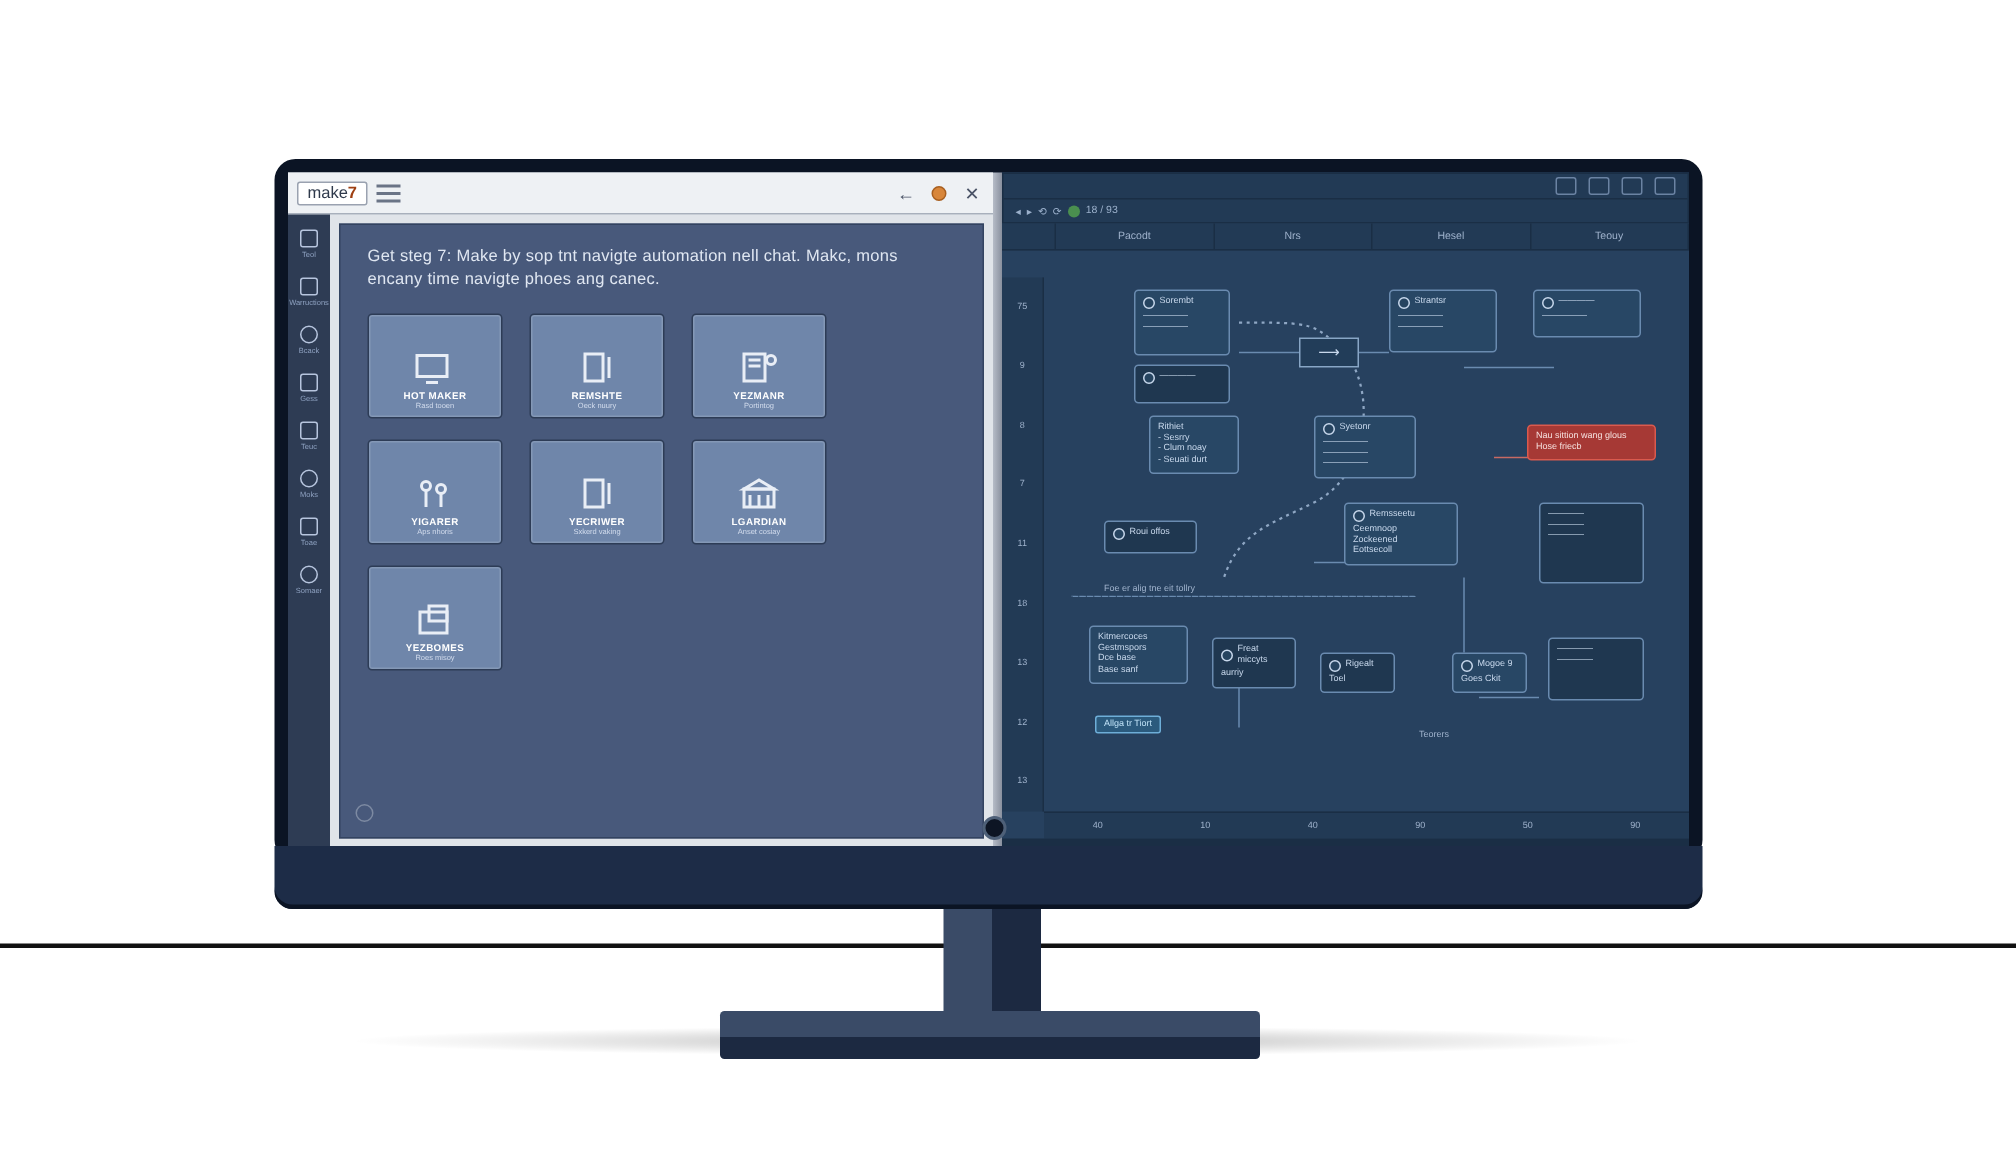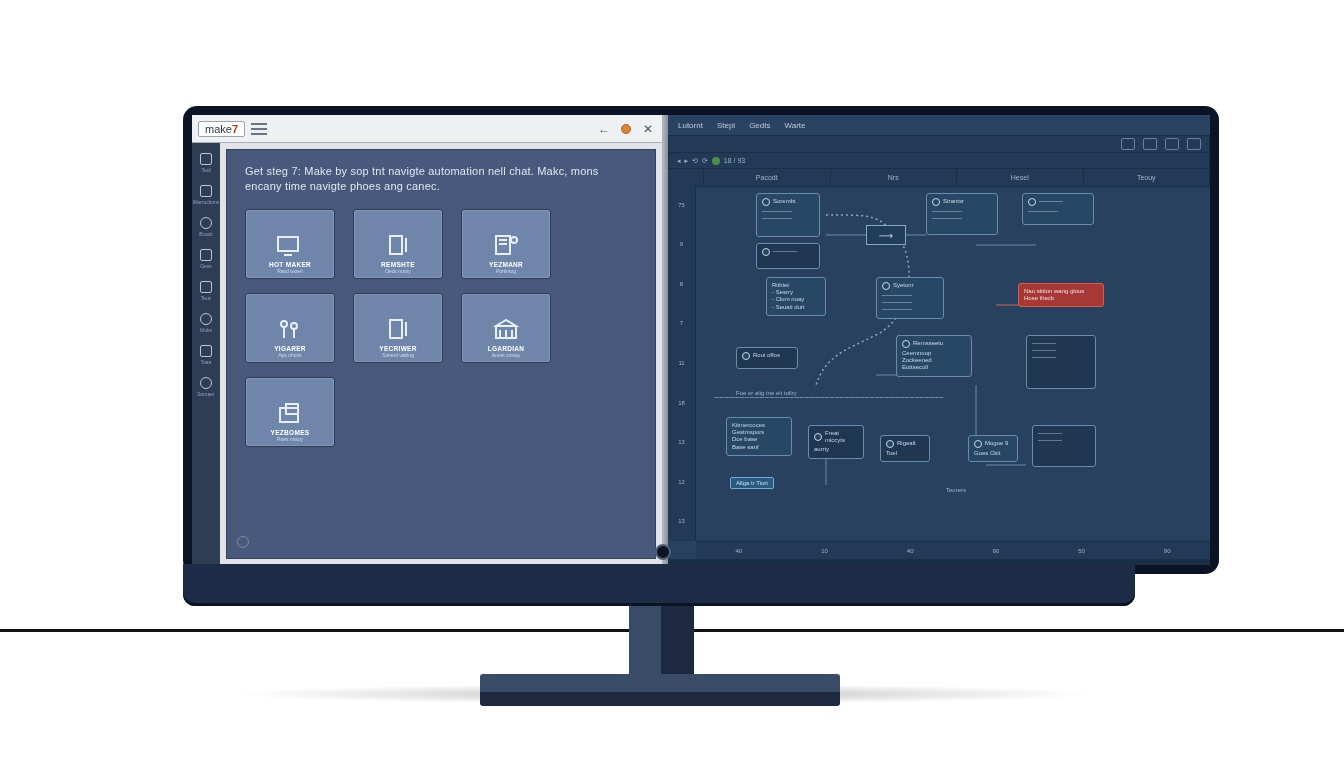--- a/index.html
+++ b/index.html
@@ -1,20 +1,20 @@
 <!DOCTYPE html>
 <html><head>
 <meta charset="utf-8">
 <style>
   * { box-sizing: border-box; margin: 0; padding: 0; }
   html, body { width: 1344px; height: 768px; background: #ffffff; font-family: -apple-system, "Segoe UI", sans-serif; overflow: hidden; }
   .ground { position: absolute; top: 629px; left: 0; width: 1344px; height: 3px; background: #111; }
   .shadow { position: absolute; top: 684px; left: 230px; width: 870px; height: 20px; background: radial-gradient(ellipse at center, rgba(0,0,0,.25), rgba(0,0,0,0) 70%); border-radius: 50%; }
 
-  .monitor { position: absolute; top: 106px; left: 183px; width: 1036px; height: 468px; background: #0d1524; border: 9px solid #0b1424; border-radius: 14px; box-shadow: inset 0 0 0 2px #4a5a78; }
+  .monitor { position: absolute; top: 106px; left: 183px; width: 952px; height: 468px; background: #0d1524; border: 9px solid #0b1424; border-radius: 14px; box-shadow: inset 0 0 0 2px #4a5a78; }
   .bezel-bottom { position: absolute; top: 564px; left: 183px; width: 952px; height: 42px; background: #1d2c47; border-radius: 0 0 12px 12px; box-shadow: inset 0 -3px 0 #0b1424; }
   .power { position: absolute; top: 544px; left: 655px; width: 16px; height: 16px; border: 2px solid #4e6078; border-radius: 50%; background: #0d1524; }
   .neck { position: absolute; top: 598px; left: 629px; width: 65px; height: 84px; background: linear-gradient(90deg,#3a4b67 0 50%,#1c2941 50% 100%); }
   .base { position: absolute; top: 674px; left: 480px; width: 360px; height: 32px; background: linear-gradient(180deg,#3a4b67 0 55%,#1c2941 55% 100%); border-radius: 3px; }
 
   .screen { position: absolute; inset: 0; display: flex; }
   .pane-left { flex: 0 0 470px; background: #e0e4e9; display: flex; flex-direction: column; position: relative; }
   .divider { flex: 0 0 6px; background: linear-gradient(90deg,#b6bcc7,#89909e); }
   .pane-right { flex: 1; background: #27415f; position: relative; overflow: hidden; }
 
@@ -221,26 +221,20 @@
               </div>
           </div>
           <div class="ring"></div>
         </div>
       </div>
     </div>
 
     <div class="divider"></div>
 
     <div class="pane-right">
-      <div class="r-menu">
-        <span>Lutornt</span>
-        <span>Stepl</span>
-        <span>Gedts</span>
-        <span>Warte</span>
-      </div>
       <div class="r-tools">
         <div class="r-tools-row1">
           <div class="tool sep"></div>
           <div class="tool"></div>
           <div class="tool"></div>
           <div class="tool"></div>
         </div>
         <div class="r-tools-row2">
           <span>◂</span>
             <span>▸</span>

